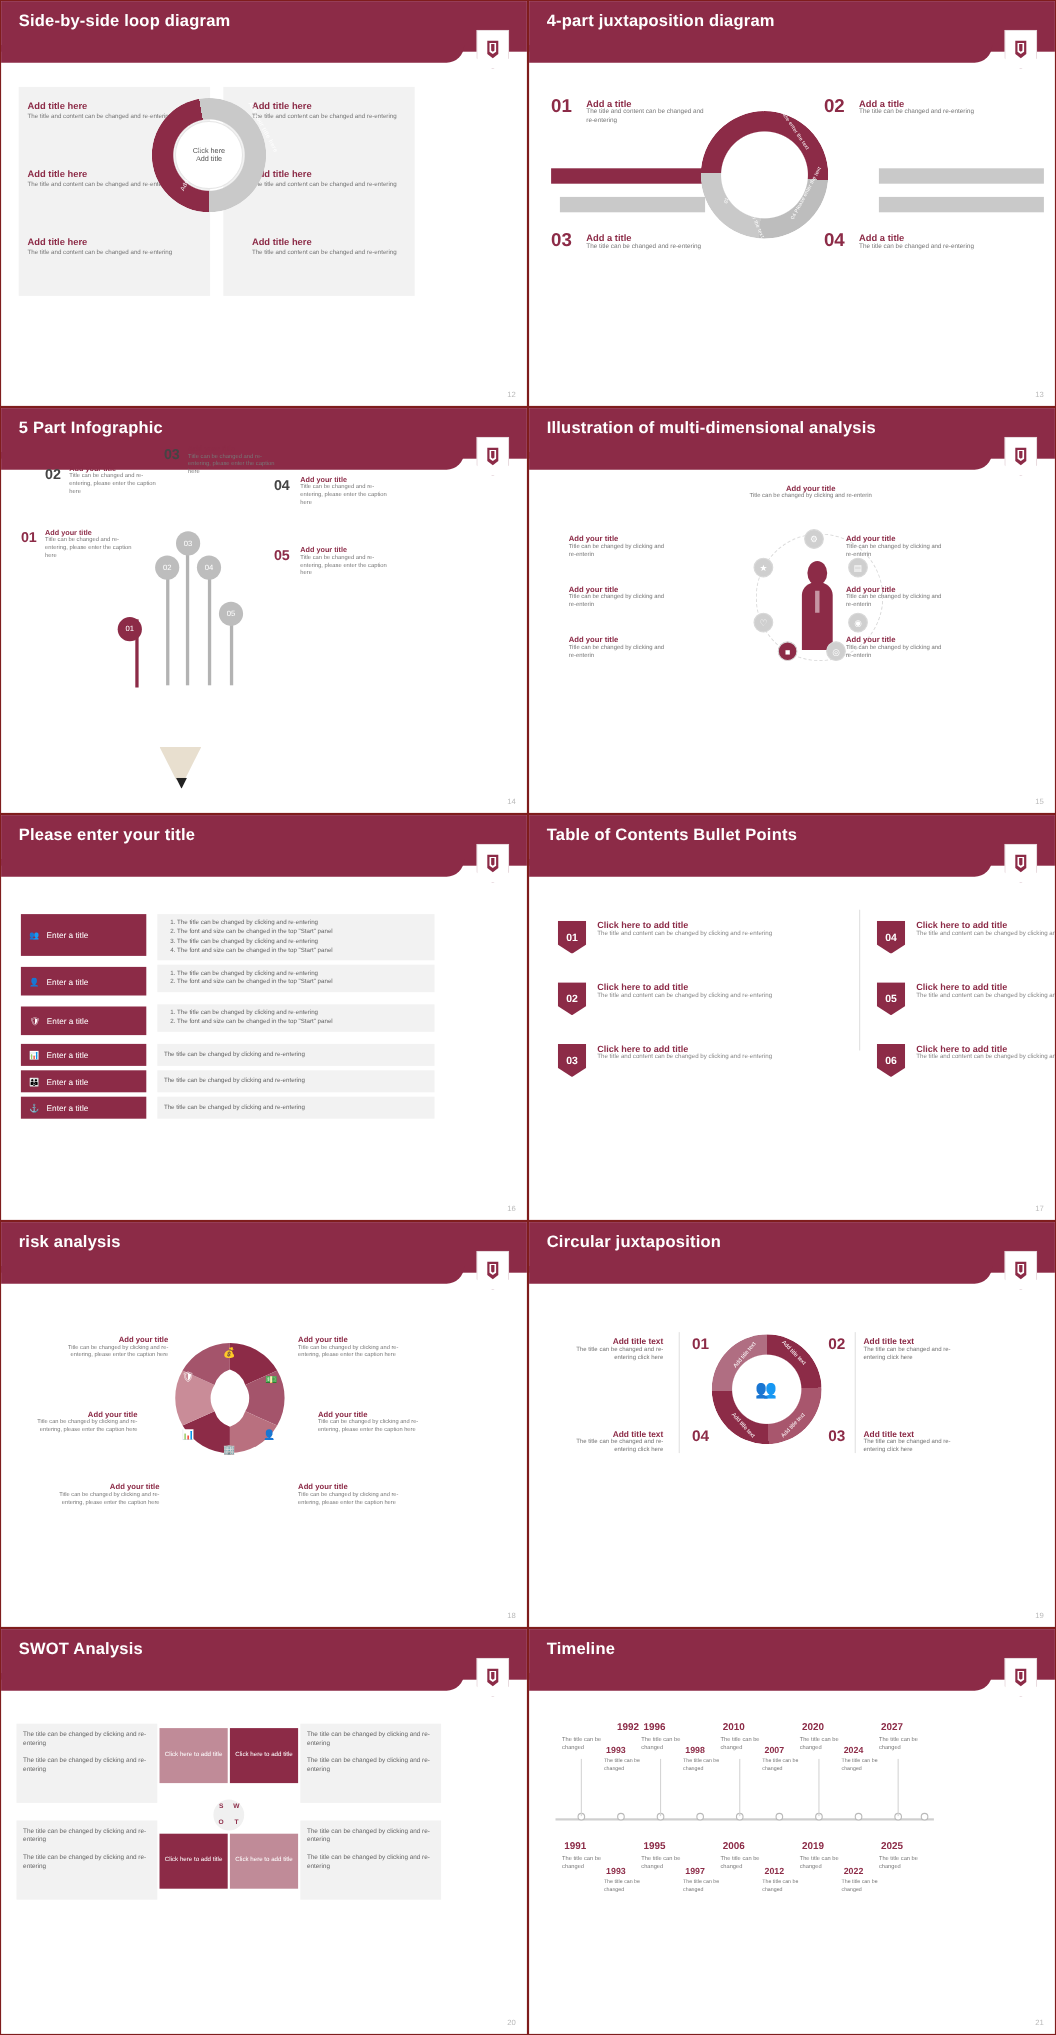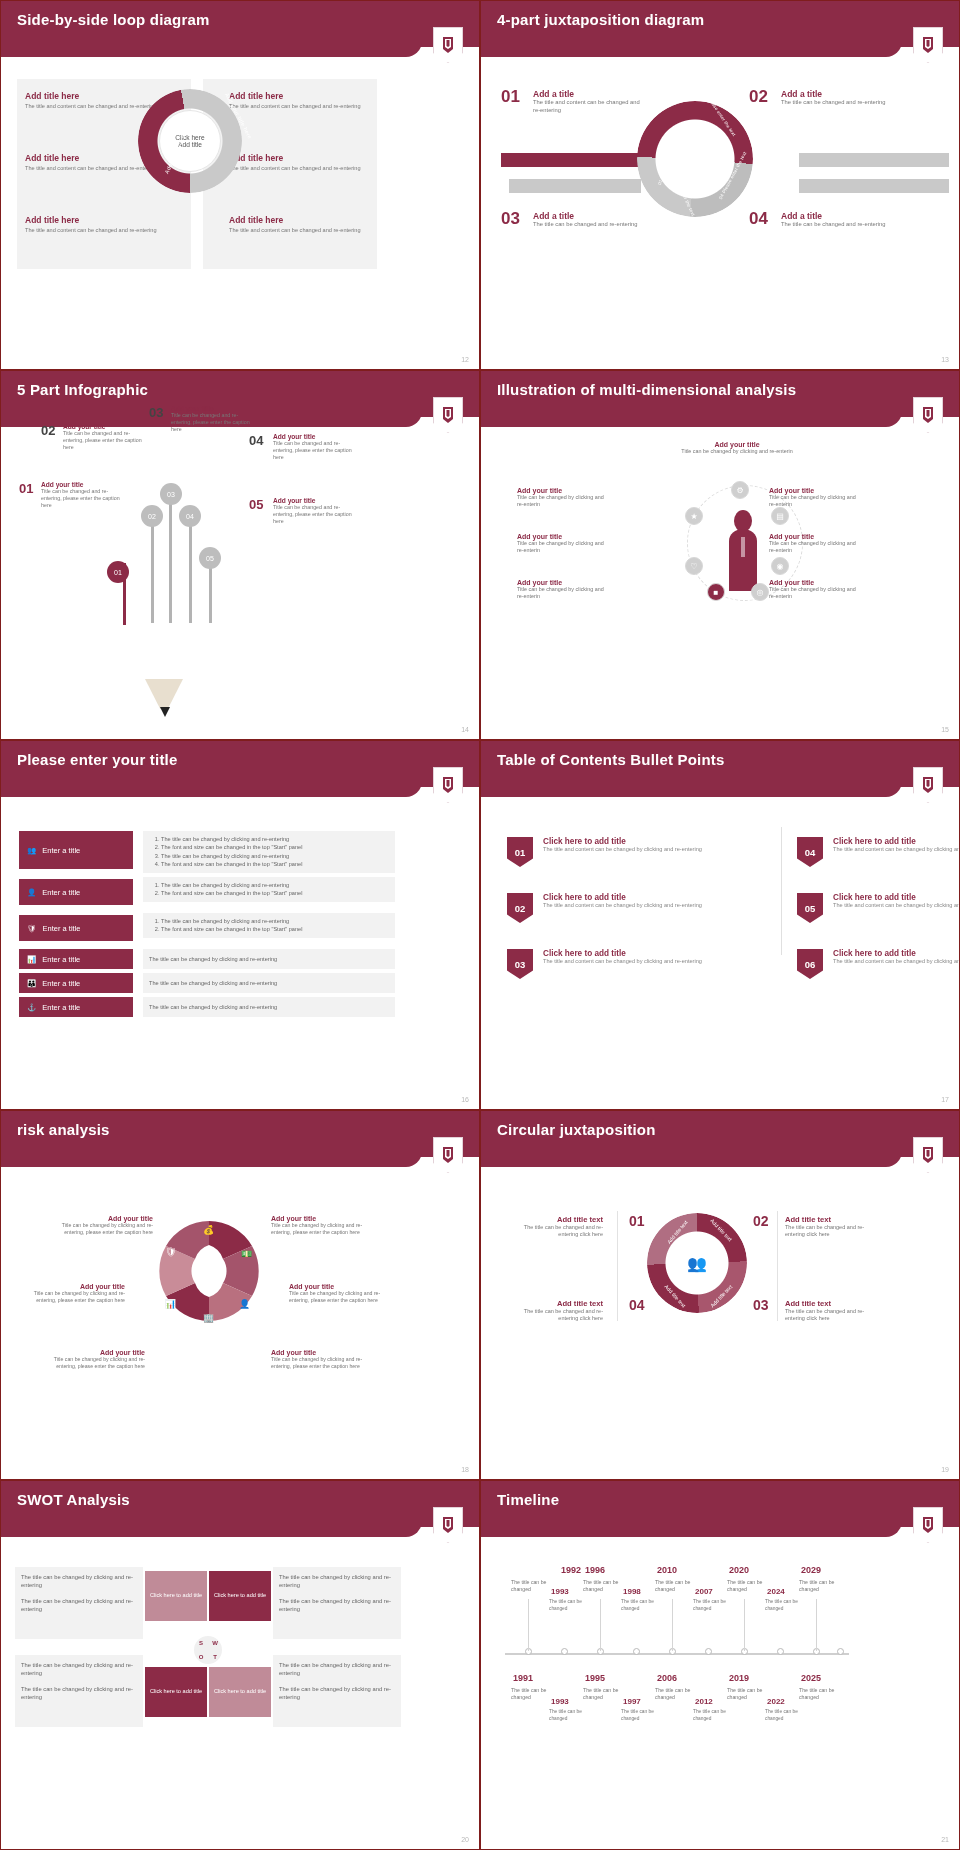--- a/index.html
+++ b/index.html
@@ -810,21 +810,21 @@
       <div class="stick" style="left:119px; top:58px; height:52px;"></div>
 
       <div class="yr" style="left:176px; top:24px;">2010</div>
       <div class="de" style="left:174px; top:38px;">The title can be changed</div>
       <div class="stick" style="left:191px; top:58px; height:52px;"></div>
 
       <div class="yr" style="left:248px; top:24px;">2020</div>
       <div class="de" style="left:246px; top:38px;">The title can be changed</div>
       <div class="stick" style="left:263px; top:58px; height:52px;"></div>
 
-      <div class="yr" style="left:320px; top:24px;">2029</div>
+      <div class="yr" style="left:320px; top:24px;">2027</div>
       <div class="de" style="left:318px; top:38px;">The title can be changed</div>
       <div class="stick" style="left:335px; top:58px; height:52px;"></div>
 
       <div class="yr" style="left:70px; top:46px; font-size:8px;">1993</div>
       <div class="de" style="left:68px; top:58px; font-size:4.8px;">The title can be changed</div>
       <div class="yr" style="left:142px; top:46px; font-size:8px;">1998</div>
       <div class="de" style="left:140px; top:58px; font-size:4.8px;">The title can be changed</div>
       <div class="yr" style="left:214px; top:46px; font-size:8px;">2007</div>
       <div class="de" style="left:212px; top:58px; font-size:4.8px;">The title can be changed</div>
       <div class="yr" style="left:286px; top:46px; font-size:8px;">2024</div>

